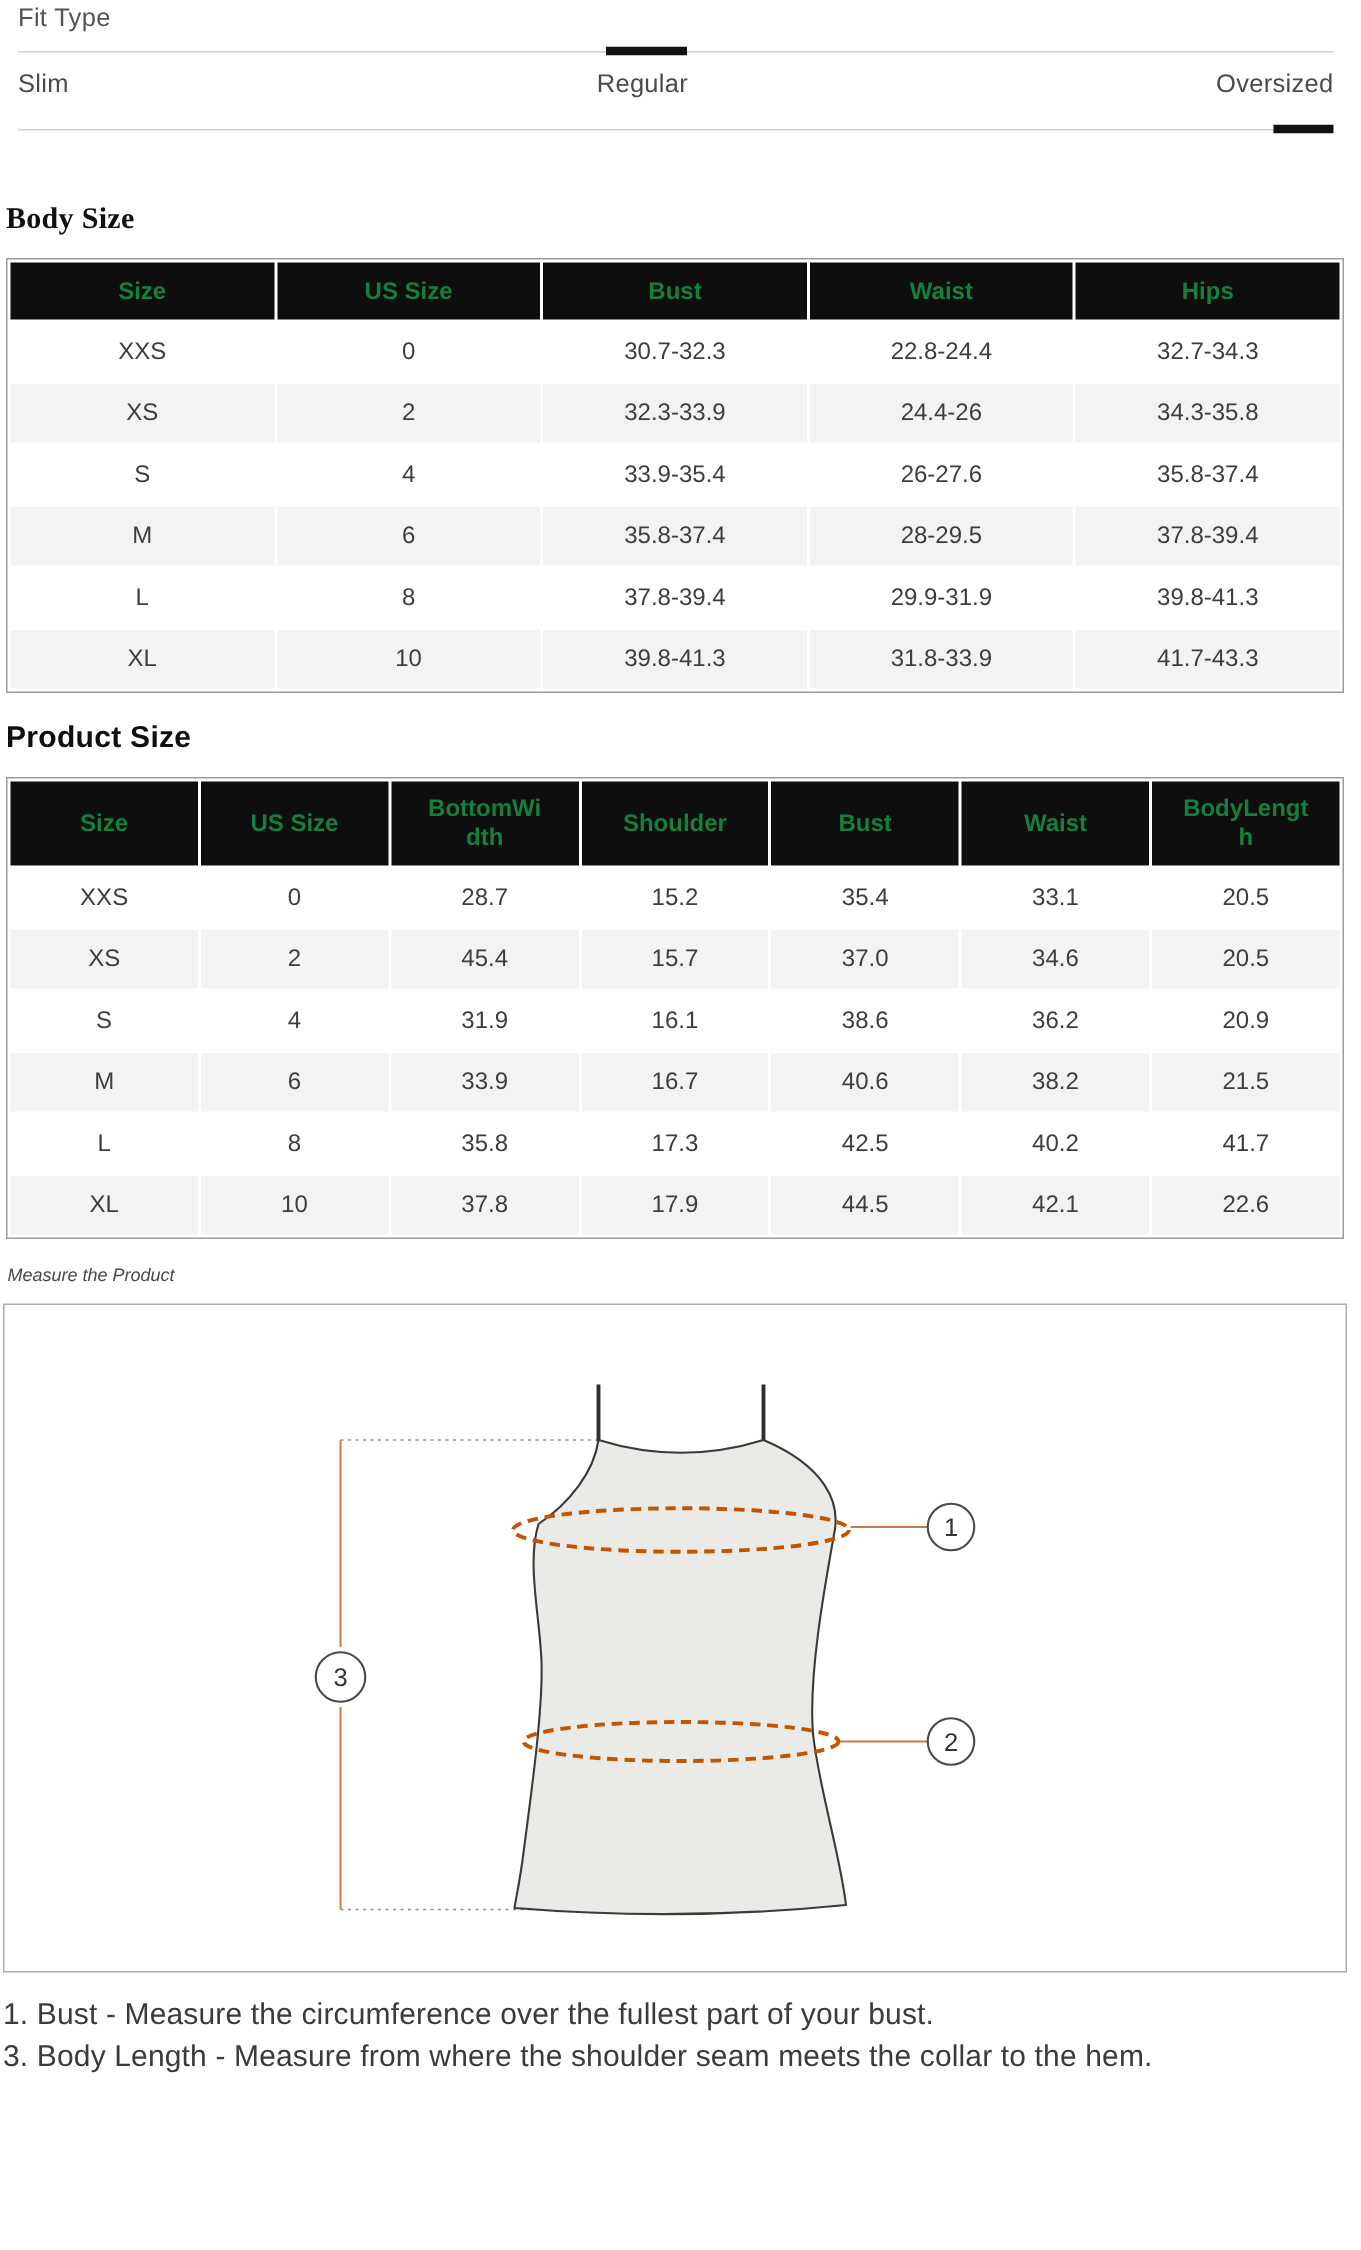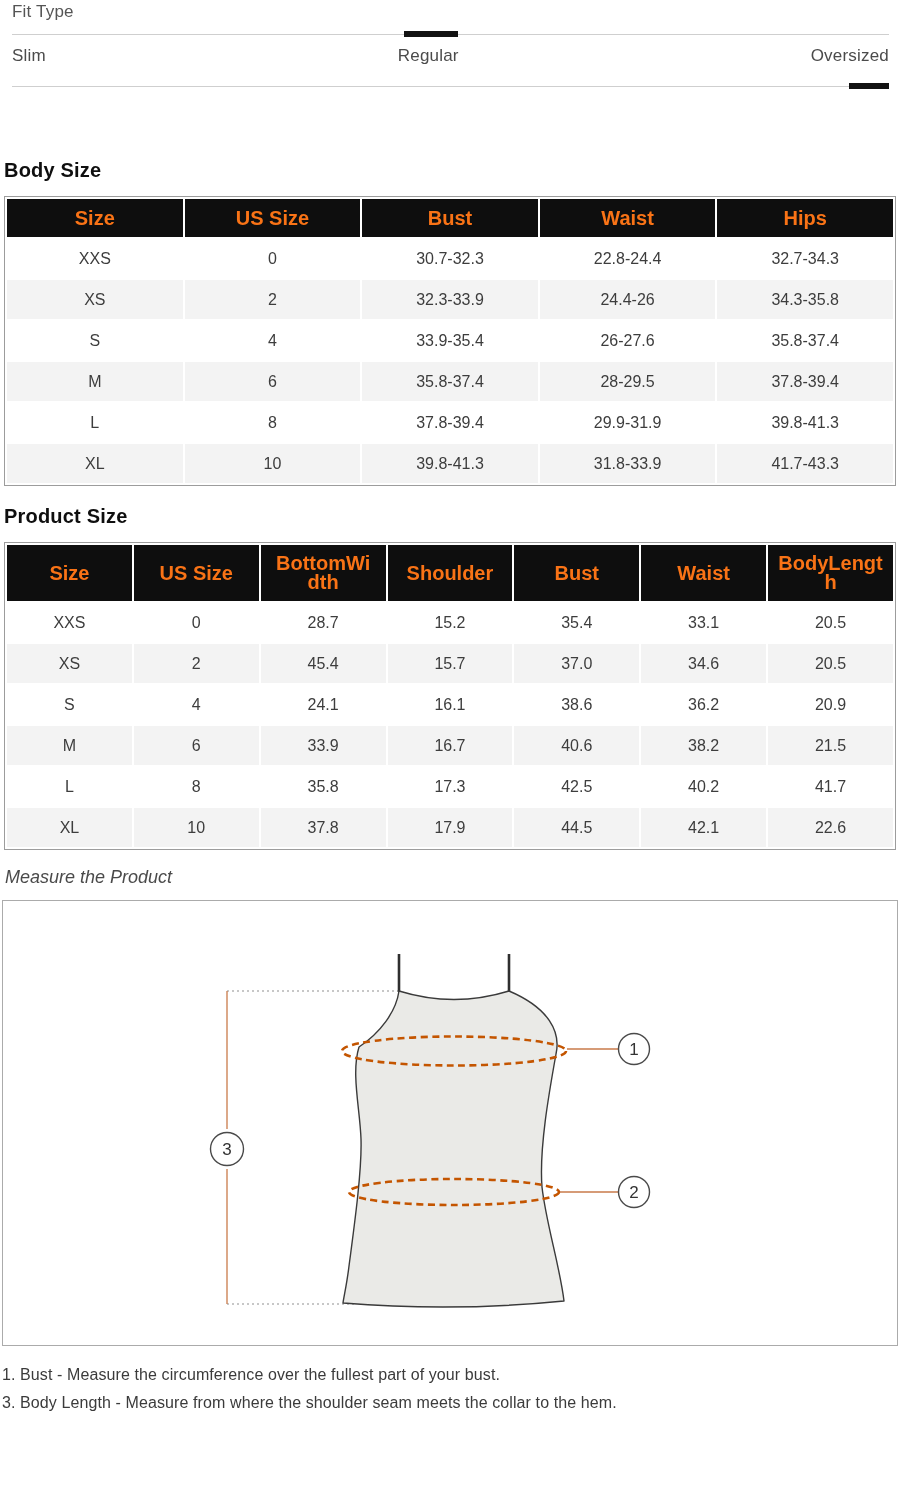--- a/index.html
+++ b/index.html
@@ -14,44 +14,44 @@
   .slider-track{position:relative;height:6px;margin-top:9px;overflow:hidden;}
   .track-line{position:absolute;left:0;right:0;top:3px;height:1px;background:#cfcfcf;}
   .slider-marker{position:absolute;top:0;width:54px;height:6px;background:#121212;
                  transform:translateX(-50%);}
   .slider-labels{display:flex;justify-content:space-between;margin-top:9px;
                  font-size:17px;color:#4b4b4b;letter-spacing:.2px;gap:25px;}
 
   
   h2.section-title{margin:0 0 0 4px;font-size:20px;line-height:23px;font-weight:bold;
                    color:#0f0f0f;letter-spacing:.2px;}
-  #body-size-title{margin-top:70px;}
+  #body-size-title{margin-top:46px;font-family:Liberation Serif, serif;}
   #product-size-title{margin-top:19px;}
 
   
   table.size-table{margin:14px 7px 0 4px;width:892px;table-layout:fixed;
                    border:1px solid #9c9c9c;border-collapse:separate;border-spacing:2px;
                    background:#fff;}
-  table.size-table th{background:#0e0e0e;color:#f97316;font-size:20px;font-weight:bold;
+  table.size-table th{background:#0e0e0e;color:#15803d;font-size:16px;font-weight:bold;
                       text-align:center;vertical-align:middle;padding:0 10px;
                       white-space:pre-line;line-height:19px;height:38px;}
   #product-size-table th{height:56px;}
   table.size-table td{text-align:center;vertical-align:middle;font-size:16px;
                       color:#3d3d3d;height:39px;padding:0 4px;}
   table.size-table tbody tr:nth-child(even) td{background:#f3f3f3;}
 
   
-  .measure-note{margin:17px 0 0 5px;font-size:18px;font-style:italic;color:#4a4a4a;}
+  .measure-note{margin:17px 0 0 5px;font-size:12px;font-style:italic;color:#4a4a4a;}
   .diagram-box{margin:12px 9px 0 2px;height:444px;border:1px solid #ababab;
                position:relative;background:#fff;}
   .diagram-box svg{position:absolute;left:0;top:0;width:100%;height:100%;}
 
   
   .notes{margin:15px 13px 0 2px;}
-  .note-line{font-size:16px;color:#3b3b3b;line-height:27.5px;letter-spacing:.1px;}
+  .note-line{font-size:20px;color:#3b3b3b;line-height:27.5px;letter-spacing:.1px;}
 </style>
 </head>
 <body>
 
 <div class="top-section">
 
   <div class="slider-group">
     <div class="slider-title">Fit Type</div>
     <div class="slider-track">
       <div class="track-line"></div>
@@ -162,21 +162,21 @@
         <td>2</td>
         <td>45.4</td>
         <td>15.7</td>
         <td>37.0</td>
         <td>34.6</td>
         <td>20.5</td>
       </tr>
       <tr>
         <td>S</td>
         <td>4</td>
-        <td>24.1</td>
+        <td>31.9</td>
         <td>16.1</td>
         <td>38.6</td>
         <td>36.2</td>
         <td>20.9</td>
       </tr>
       <tr>
         <td>M</td>
         <td>6</td>
         <td>33.9</td>
         <td>16.7</td>

